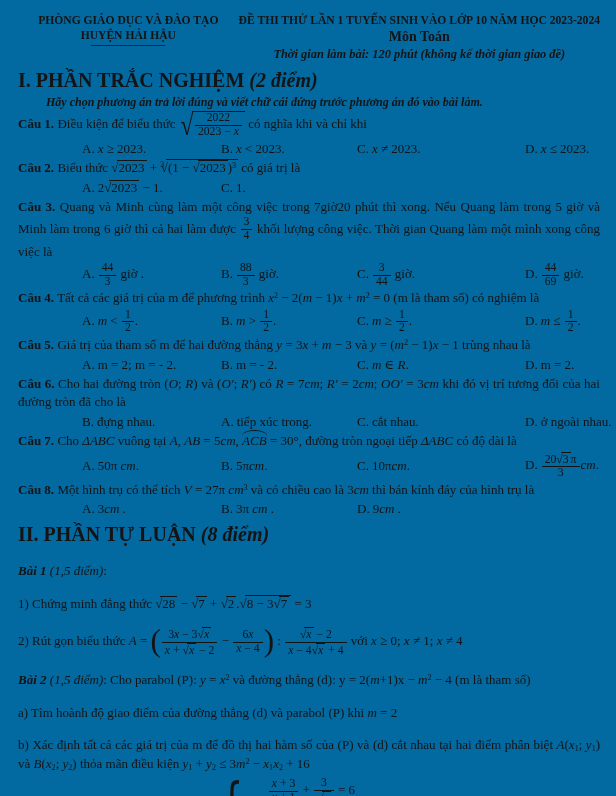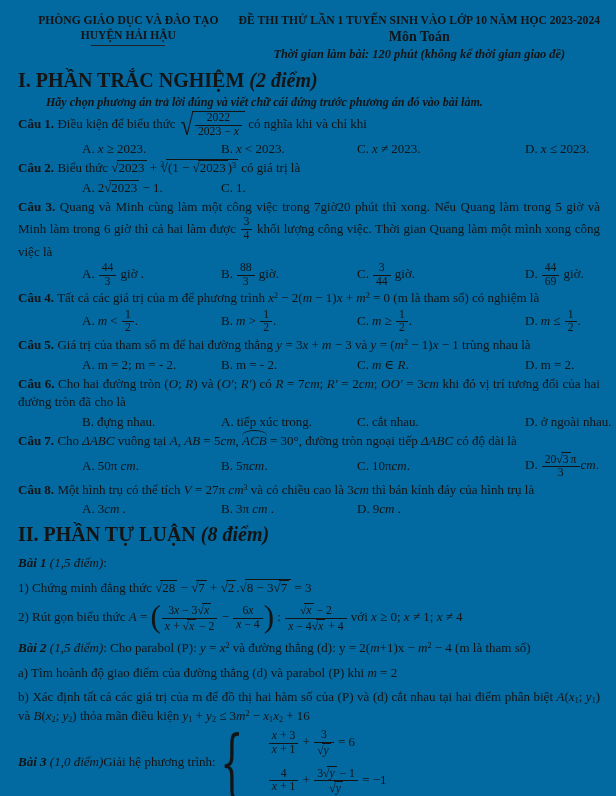--- a/index.html
+++ b/index.html
@@ -22,21 +22,21 @@
   .sec-title{font-weight:bold;font-size:20px;margin-top:0;}
   .st-bi{font-style:italic;}
   .instruction{font-weight:bold;font-style:italic;padding-left:28px;font-size:12px;}
   
   .stem{text-align:justify;}
   .qlabel{font-weight:bold;}
   .options{display:grid;grid-template-columns:139px 136px 168px auto;padding-left:32px;margin:1px 0 1px;align-items:center;}
   .opt{white-space:nowrap;margin-left:32px;}
   .okey{margin-right:3px;}
   
-  .prob-line{margin-top:6px;text-align:justify;}
+  .prob-line{margin-top:14px;text-align:justify;}
   .bi-b{font-weight:bold;font-style:italic;}
   .it{font-style:italic;}
   .sys-line{margin-top:4px;display:flex;align-items:center;text-align:left;}
   
   .mi{font-style:italic;}
   .msup{font-size:0.62em;vertical-align:0.55em;line-height:0;}
   .msub{font-size:0.62em;vertical-align:-0.3em;line-height:0;}
   .mfrac{display:inline-block;vertical-align:middle;text-align:center;font-size:0.9em;line-height:1.08;margin:0 1px;}
   .mnum{display:block;padding:0 3px;border-bottom:1px solid #141414;}
   .mden{display:block;padding:0 3px;}

